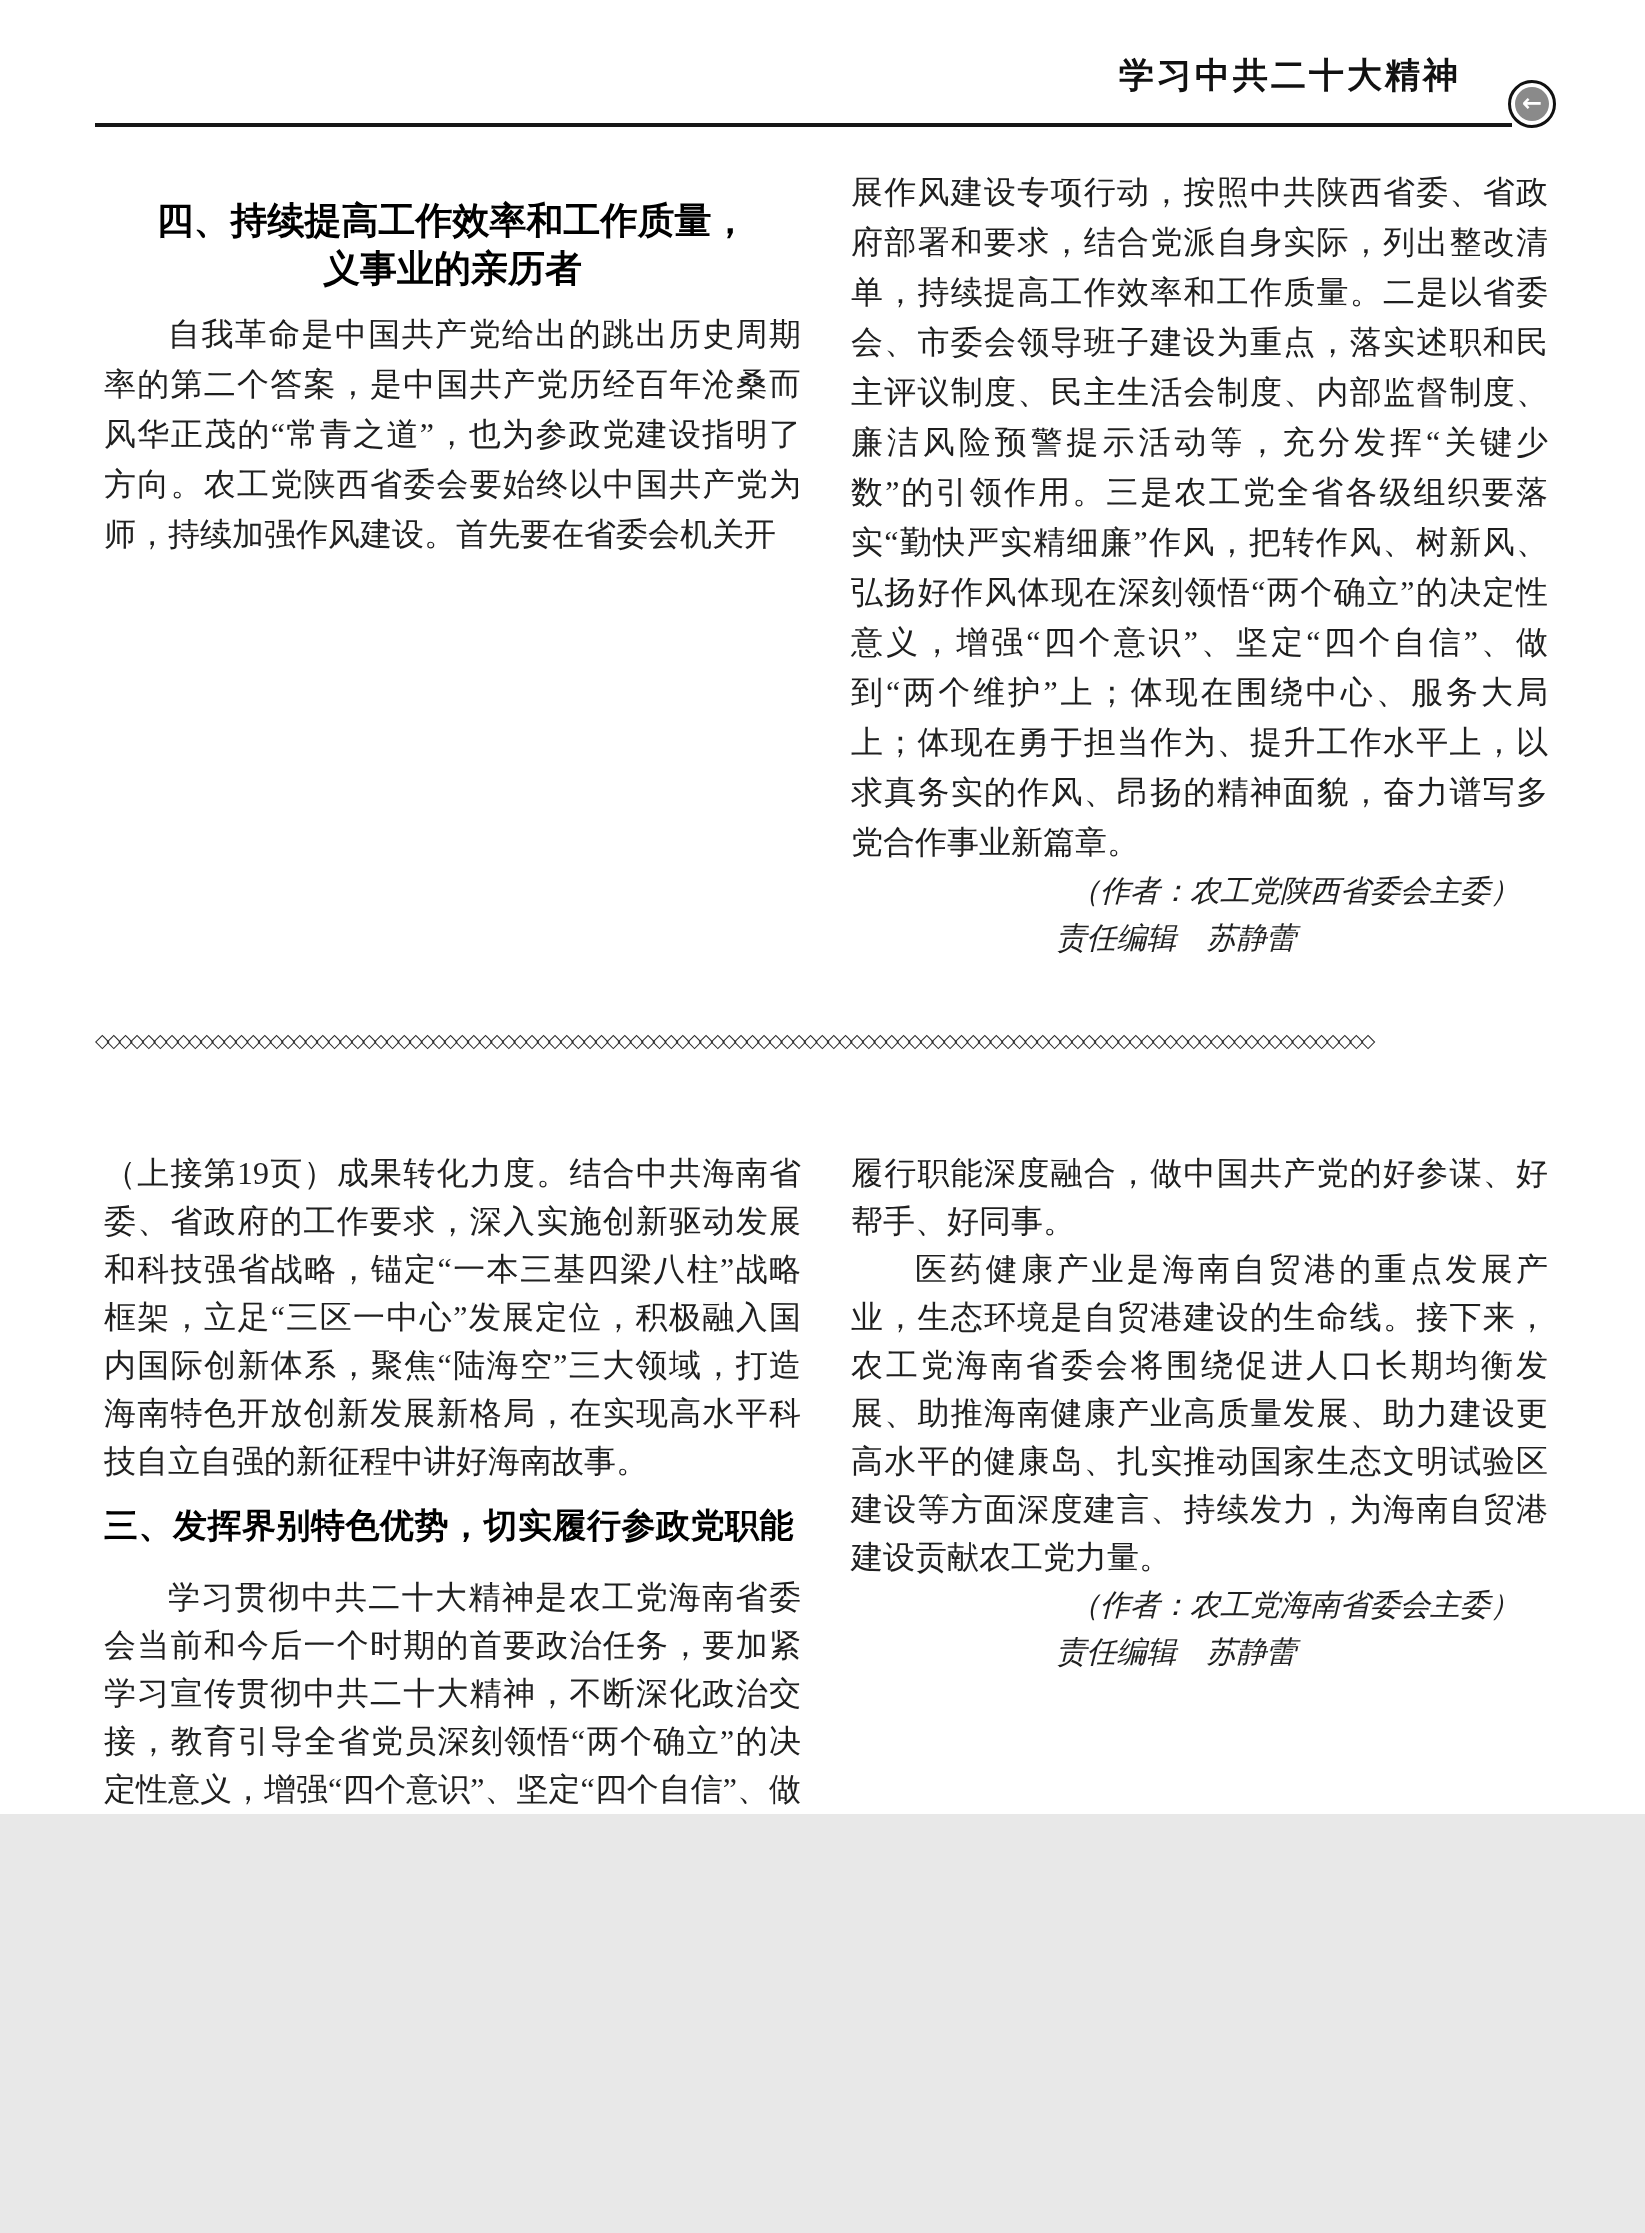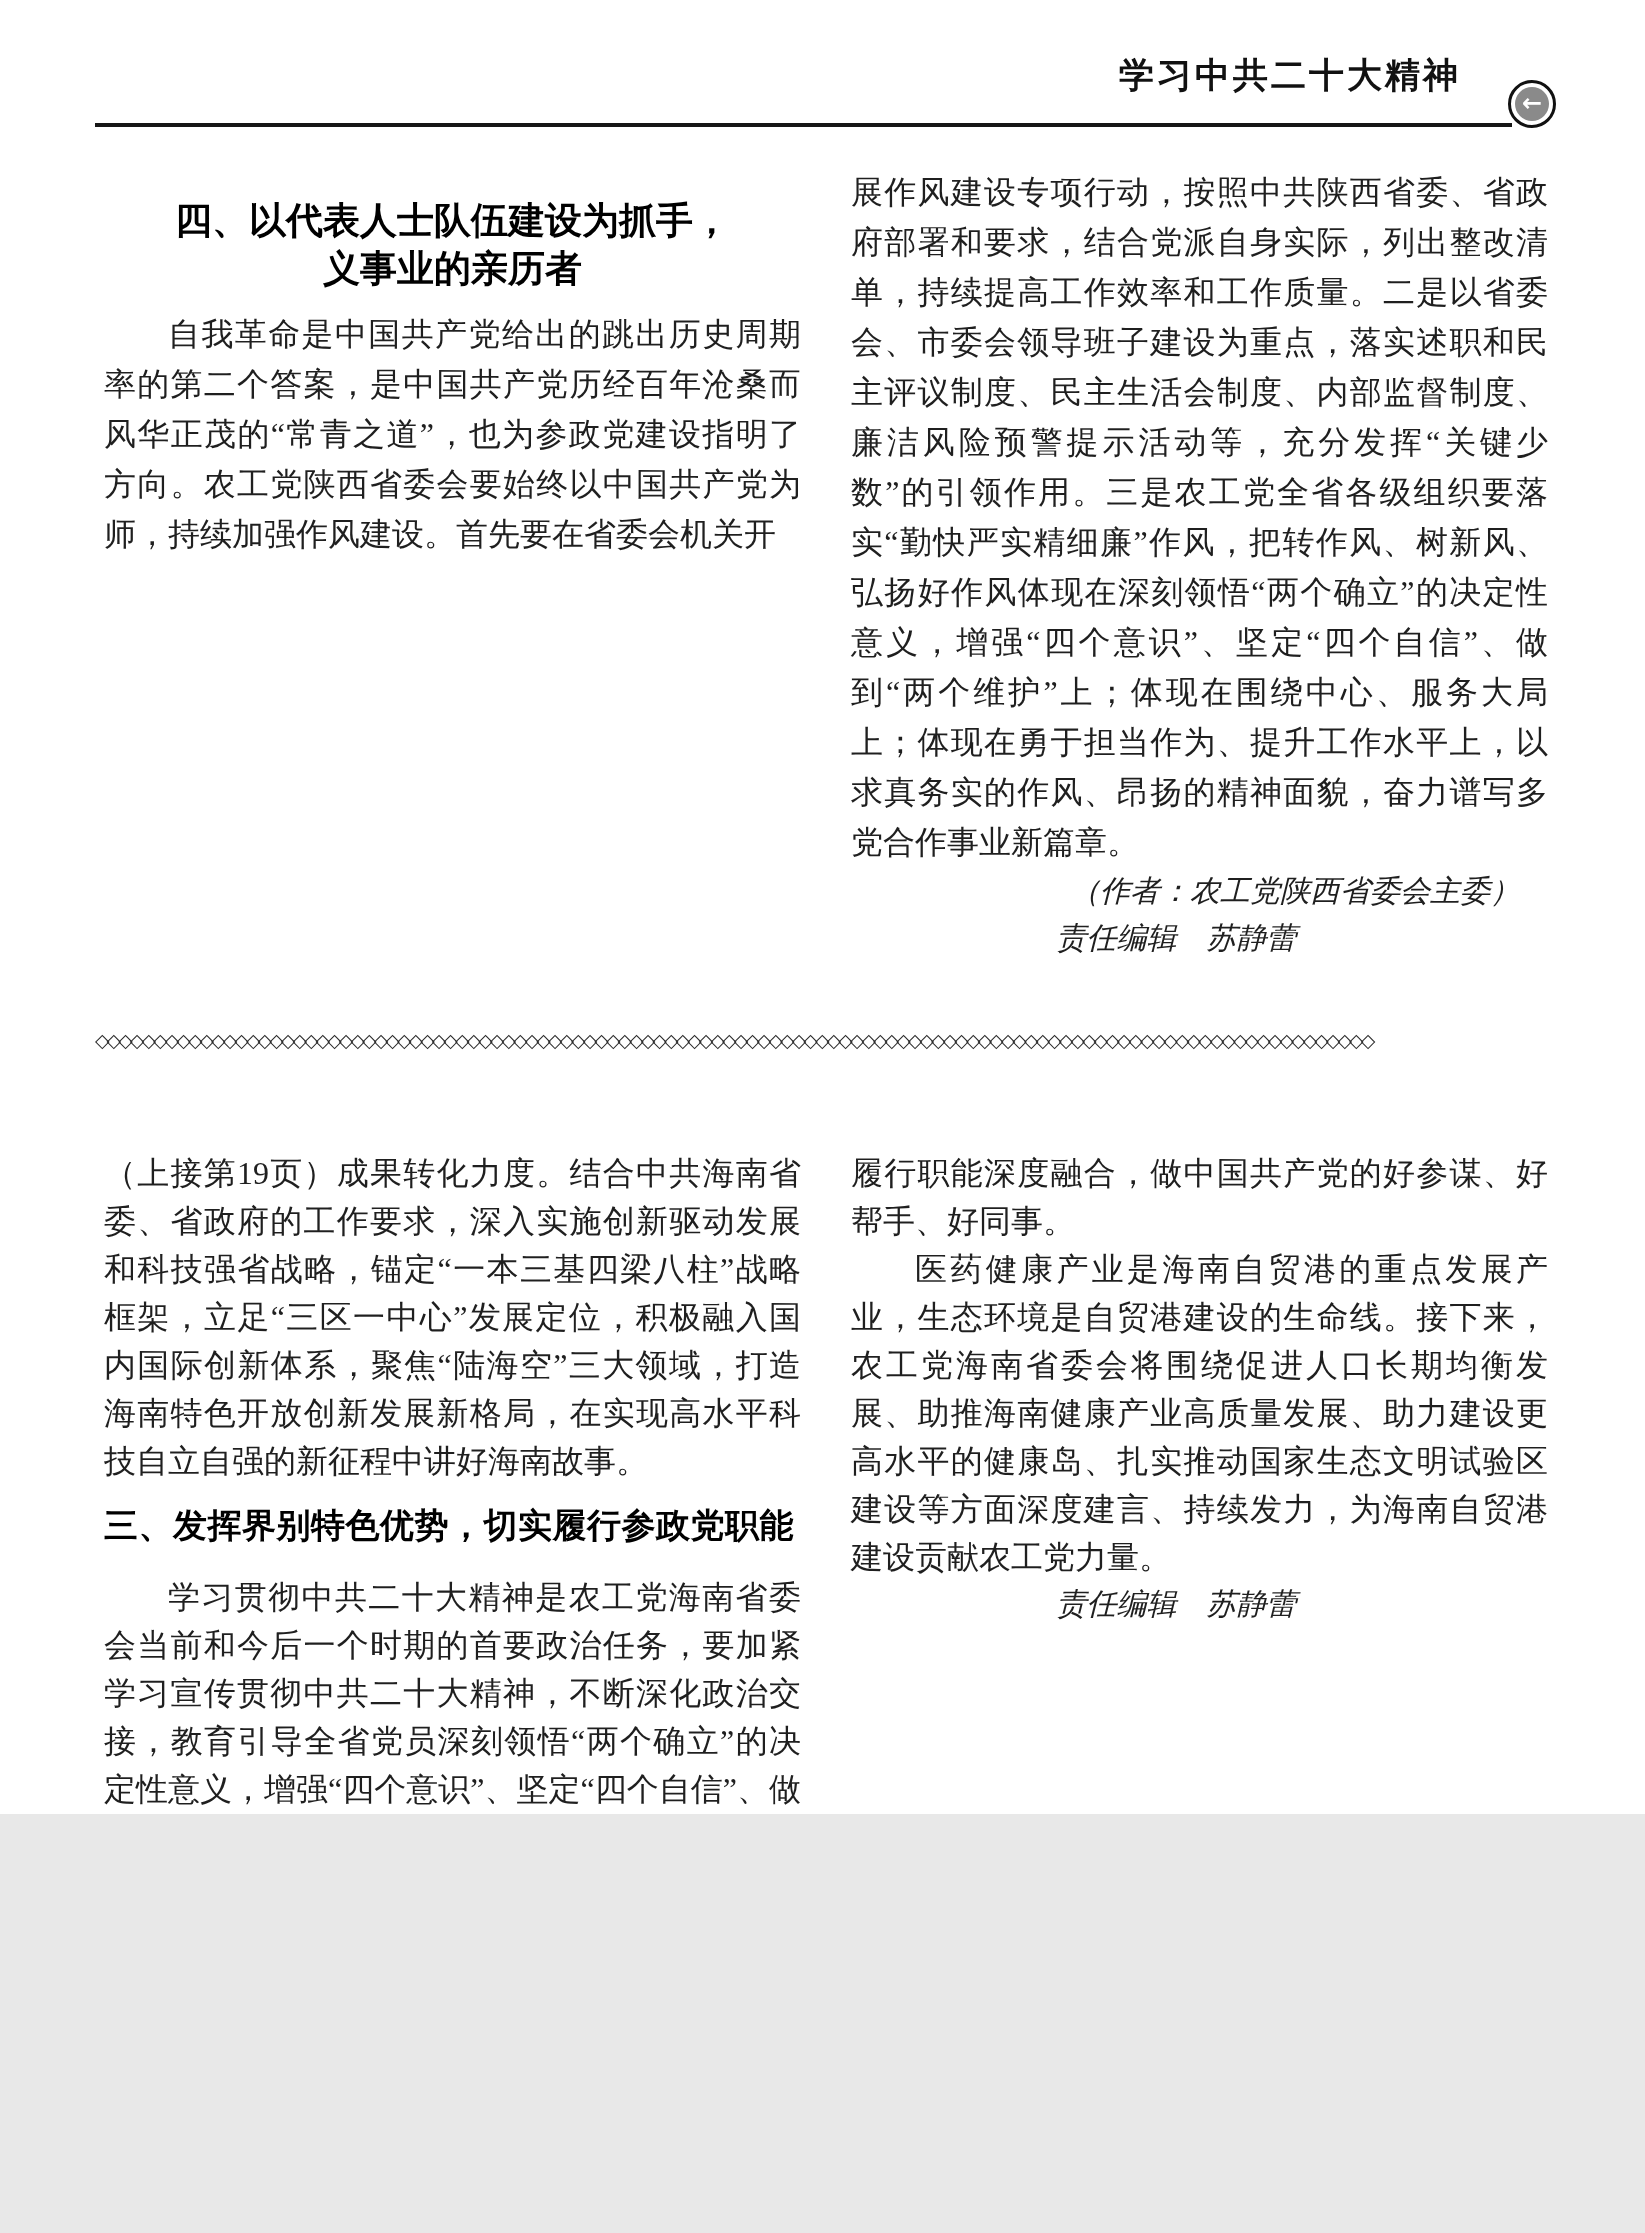--- a/index.html
+++ b/index.html
@@ -104,21 +104,21 @@
   <div class="header-title">学习中共二十大精神</div>
   <div class="header-icon">
     <div class="inner">
       <span>←</span>
     </div>
   </div>
   <div class="header-rule"></div>
 
   <div class="col tl">
     <div class="h-center">
-      <div>四、以代表人士队伍建设为抓手，</div>
+      <div>四、持续提高工作效率和工作质量，</div>
       <div>义事业的亲历者</div>
     </div>
     <p class="indent">自我革命是中国共产党给出的跳出历史周期率的第二个答案，是中国共产党历经百年沧桑而风华正茂的“常青之道”，也为参政党建设指明了方向。农工党陕西省委会要始终以中国共产党为师，持续加强作风建设。首先要在省委会机关开</p>
   </div>
 
   <div class="col tr">
     <p>展作风建设专项行动，按照中共陕西省委、省政府部署和要求，结合党派自身实际，列出整改清单，持续提高工作效率和工作质量。二是以省委会、市委会领导班子建设为重点，落实述职和民主评议制度、民主生活会制度、内部监督制度、廉洁风险预警提示活动等，充分发挥“关键少数”的引领作用。三是农工党全省各级组织要落实“勤快严实精细廉”作风，把转作风、树新风、弘扬好作风体现在深刻领悟“两个确立”的决定性意义，增强“四个意识”、坚定“四个自信”、做到“两个维护”上；体现在围绕中心、服务大局上；体现在勇于担当作为、提升工作水平上，以求真务实的作风、昂扬的精神面貌，奋力谱写多党合作事业新篇章。</p>
     <p class="author">（作者：农工党陕西省委会主委）</p>
     <p class="editor">责任编辑　苏静蕾</p>
   </div>
@@ -127,20 +127,21 @@
 
   <div class="col col-bottom bl">
     <p>（上接第19页）成果转化力度。结合中共海南省委、省政府的工作要求，深入实施创新驱动发展和科技强省战略，锚定“一本三基四梁八柱”战略框架，立足“三区一中心”发展定位，积极融入国内国际创新体系，聚焦“陆海空”三大领域，打造海南特色开放创新发展新格局，在实现高水平科技自立自强的新征程中讲好海南故事。</p>
     <div class="h-left">三、发挥界别特色优势，切实履行参政党职能</div>
     <p class="indent">学习贯彻中共二十大精神是农工党海南省委会当前和今后一个时期的首要政治任务，要加紧学习宣传贯彻中共二十大精神，不断深化政治交接，教育引导全省党员深刻领悟“两个确立”的决定性意义，增强“四个意识”、坚定“四个自信”、做到“两个维护”。持之以恒加强自身建设，以执政党为师，建设高素质中国特色社会主义参政党，不断提升“五种能力”，围绕中共二十大绘制的宏伟蓝图、确立的奋斗目标，高质量履职。坚持建言资政与凝聚共识双向发力、自身建设和</p>
   </div>
 
   <div class="col col-bottom br">
     <p>履行职能深度融合，做中国共产党的好参谋、好帮手、好同事。</p>
     <p class="indent">医药健康产业是海南自贸港的重点发展产业，生态环境是自贸港建设的生命线。接下来，农工党海南省委会将围绕促进人口长期均衡发展、助推海南健康产业高质量发展、助力建设更高水平的健康岛、扎实推动国家生态文明试验区建设等方面深度建言、持续发力，为海南自贸港建设贡献农工党力量。</p>
+    <p class="author">（作者：农工党海南省委会主委）</p>
     <p class="editor editor-tight">责任编辑　苏静蕾</p>
   </div>
 
   <div class="footer-text">
     <span class="issue">2023.10</span><span class="journal">前进论坛</span>
   </div>
   <div class="footer-rule"></div>
   <div class="footer-pagebox">
     <span>21</span>
   </div>

